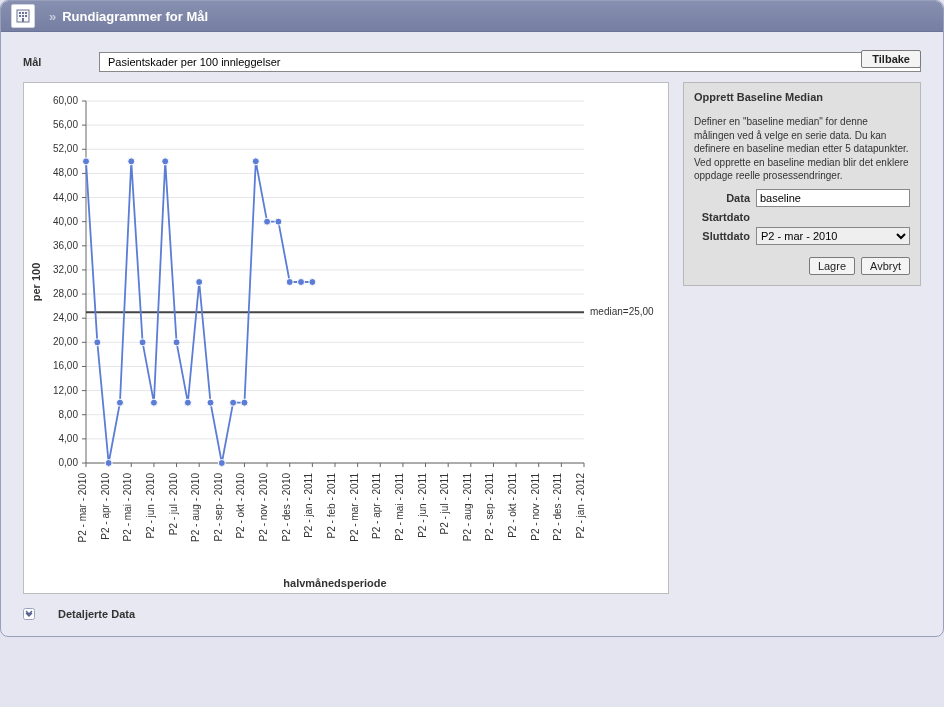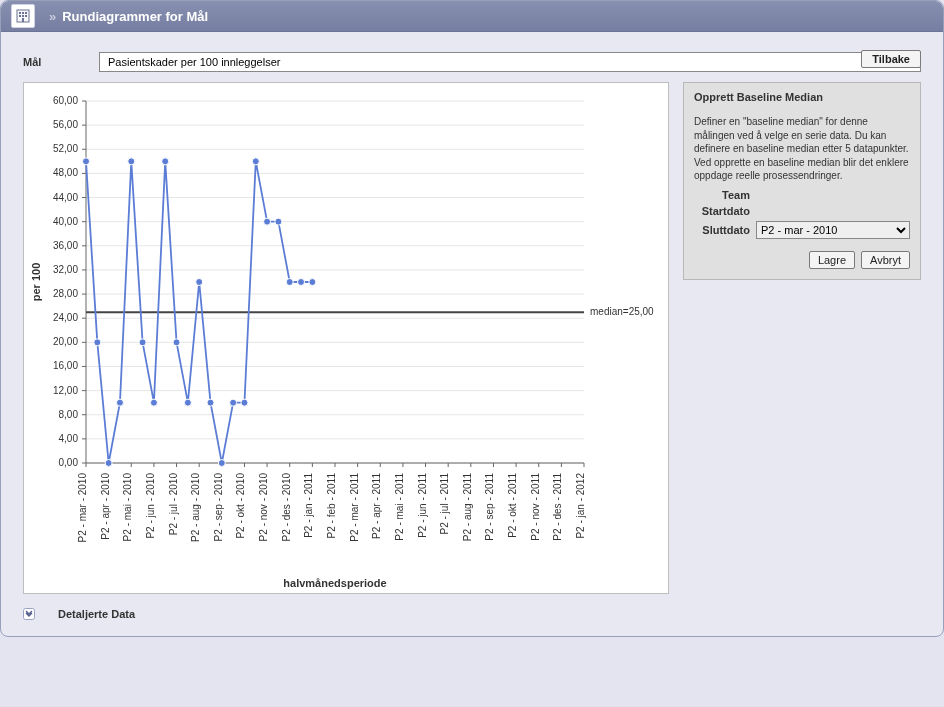--- a/index.html
+++ b/index.html
@@ -191,21 +191,22 @@
             <circle cx="265.72727272727275" cy="199" r="3.5" fill="#5b7dd6" stroke="#fff" stroke-width="1"></circle>
             <circle cx="277.04545454545456" cy="199" r="3.5" fill="#5b7dd6" stroke="#fff" stroke-width="1"></circle>
             <circle cx="288.3636363636364" cy="199" r="3.5" fill="#5b7dd6" stroke="#fff" stroke-width="1"></circle>
           </svg>
       </div>
 
       <div class="sidebox">
         <div class="stitle">Opprett Baseline Median</div>
         <div class="sdesc">Definer en "baseline median" for denne målingen ved å velge en serie data. Du kan definere en baseline median etter 5 datapunkter. Ved opprette en baseline median blir det enklere oppdage reelle prosessendringer.</div>
         <div class="side-row">
-          <div class="slabel">Team</div>
+          <div class="slabel">Data</div>
+          <input type="text" value="baseline" style="">
         </div>
         <div class="side-row">
           <div class="slabel">Startdato</div>
         </div>
         <div class="side-row">
           <div class="slabel">Sluttdato</div>
           <select>
             <option>P2 - mar - 2010</option>
           </select>
         </div>

